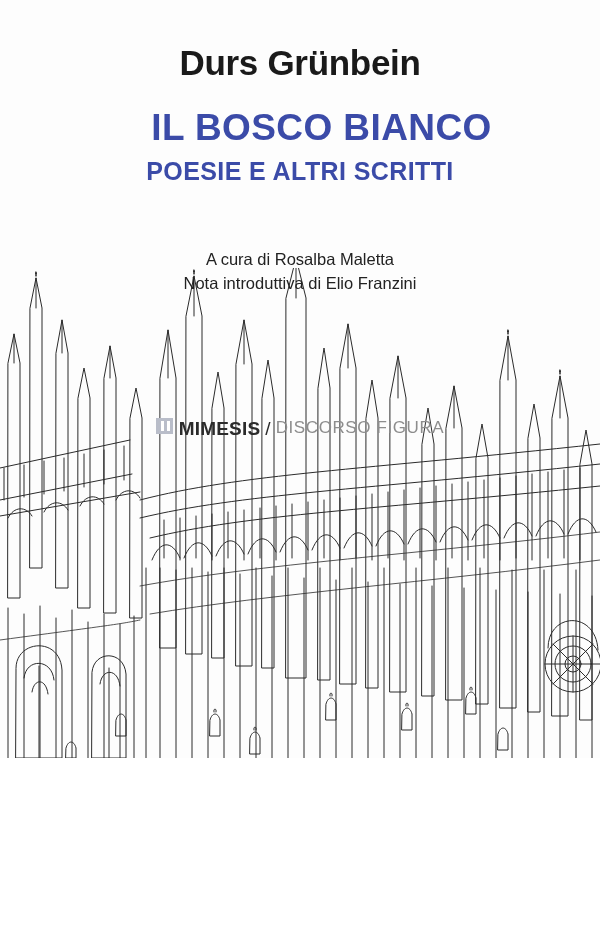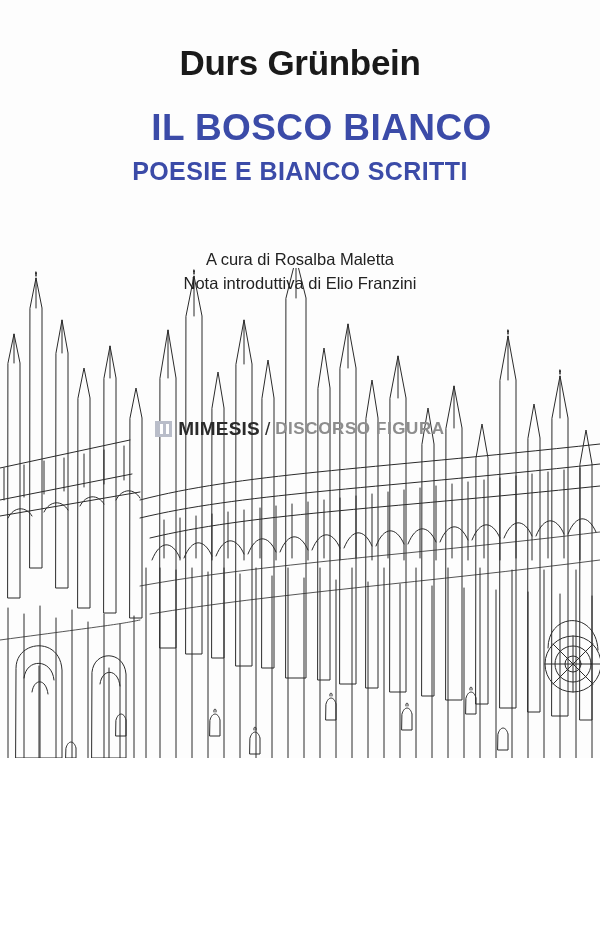--- a/index.html
+++ b/index.html
@@ -57,21 +57,21 @@
     line-height: 1.45;
   }
   .credits div { font-weight: normal; }
 
   .publisher-row {
     position: absolute;
     top: 418px;
     left: 0;
     width: 600px;
     display: flex;
-    align-items: center;
+    align-items: flex-start;
     justify-content: center;
     gap: 0px;
     z-index: 6;
   }
   .logo-mark {
     display: inline-block;
     width: 17px;
     height: 16px;
     background: #b9bdc9;
     margin-right: 6px;
@@ -97,21 +97,21 @@
     color: #2b2b2b;
     letter-spacing: 0.2px;
   }
   .pub-sep {
     font-size: 19px;
     color: #2b2b2b;
     margin: 0 5px;
   }
   .pub-series {
     font-size: 17px;
-    font-weight: bold;
+    font-weight: normal;
     color: #8d8d8d;
     letter-spacing: 0.6px;
   }
 
   .illustration {
     position: absolute;
     left: 0;
     bottom: 0;
     width: 600px;
     height: 490px;
@@ -120,21 +120,21 @@
   .illustration svg { display: block; width: 600px; height: 490px; }
 </style>
 </head>
 <body>
 
 <div class="cover">
 
   <div class="text-block">
     <div class="author">Durs Grünbein</div>
     <div class="title">IL BOSCO BIANCO</div>
-    <div class="subtitle">POESIE E BIANCO SCRITTI</div>
+    <div class="subtitle">POESIE E ALTRI SCRITTI</div>
     <div class="credits">
       <div>A cura di Rosalba Maletta</div>
       <div>Nota introduttiva di Elio Franzini</div>
     </div>
   </div>
 
   <div class="publisher-row">
     <span class="logo-mark"></span>
     <span class="pub-name">MIMESIS</span>
     <span class="pub-sep">/</span>

